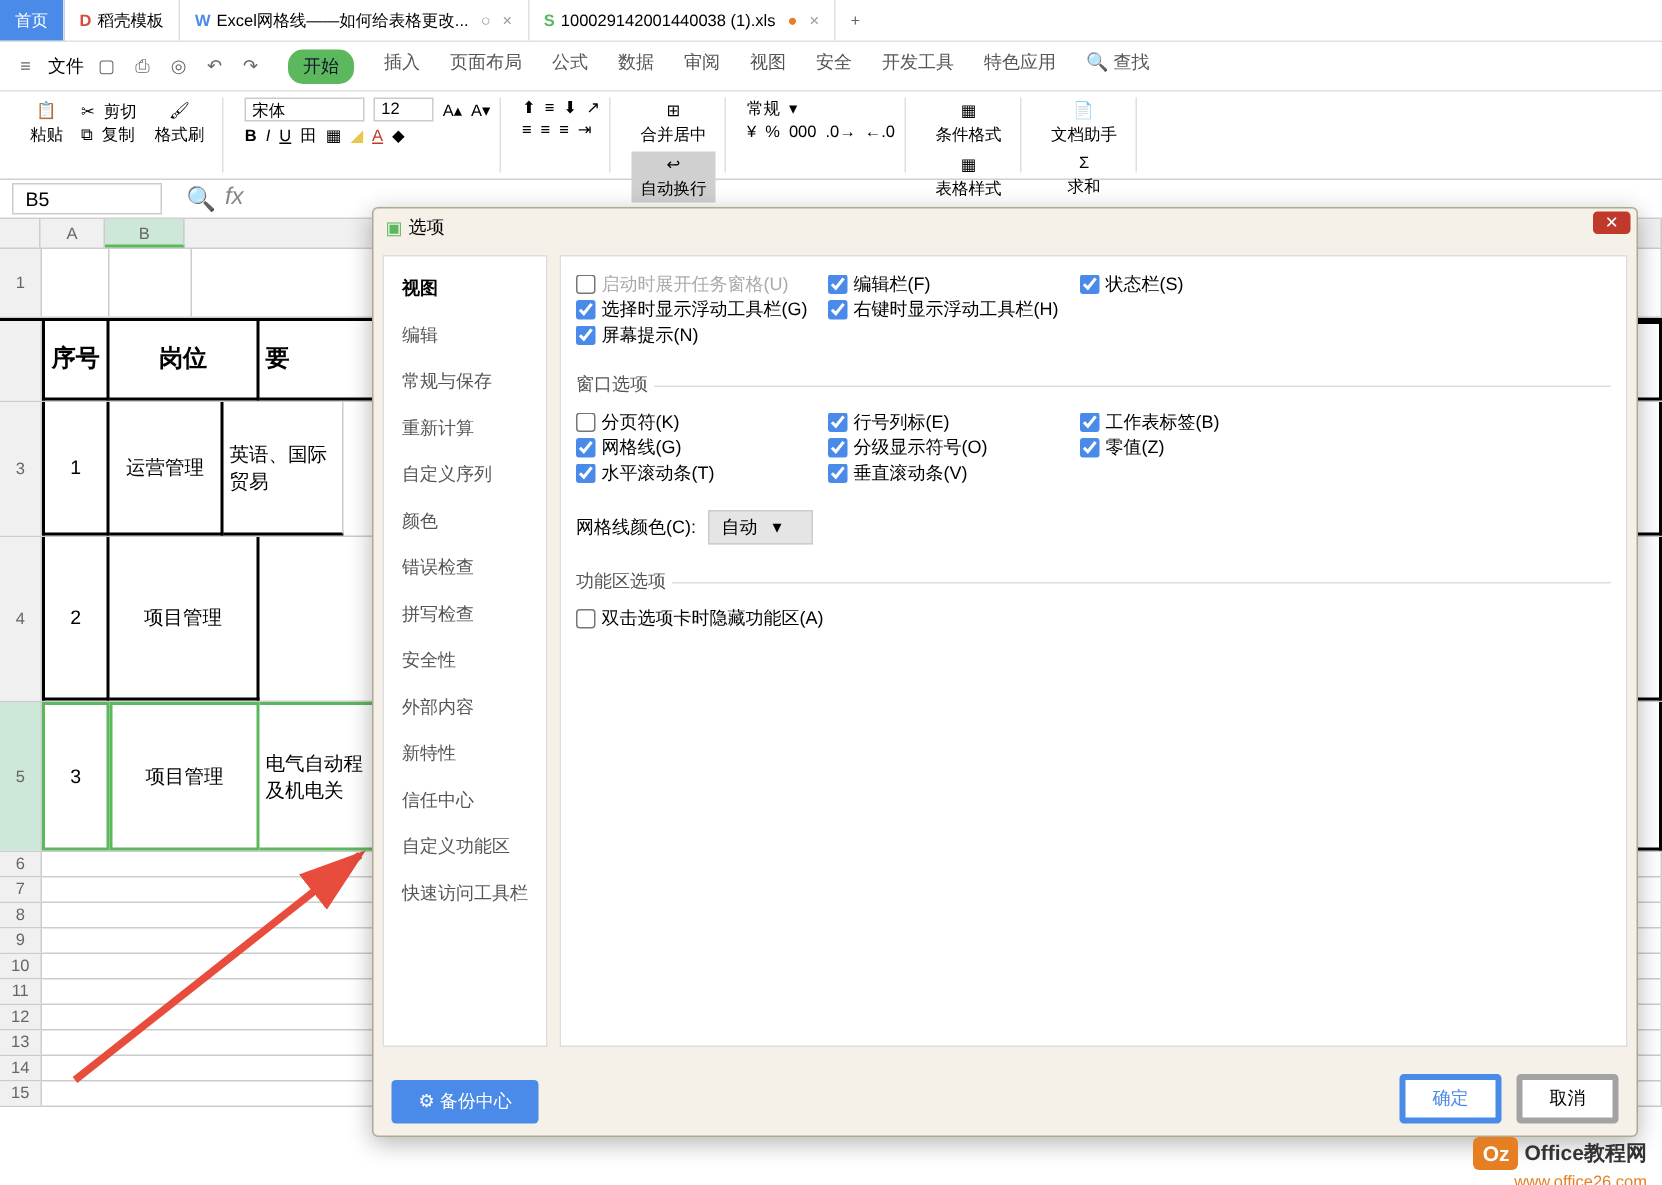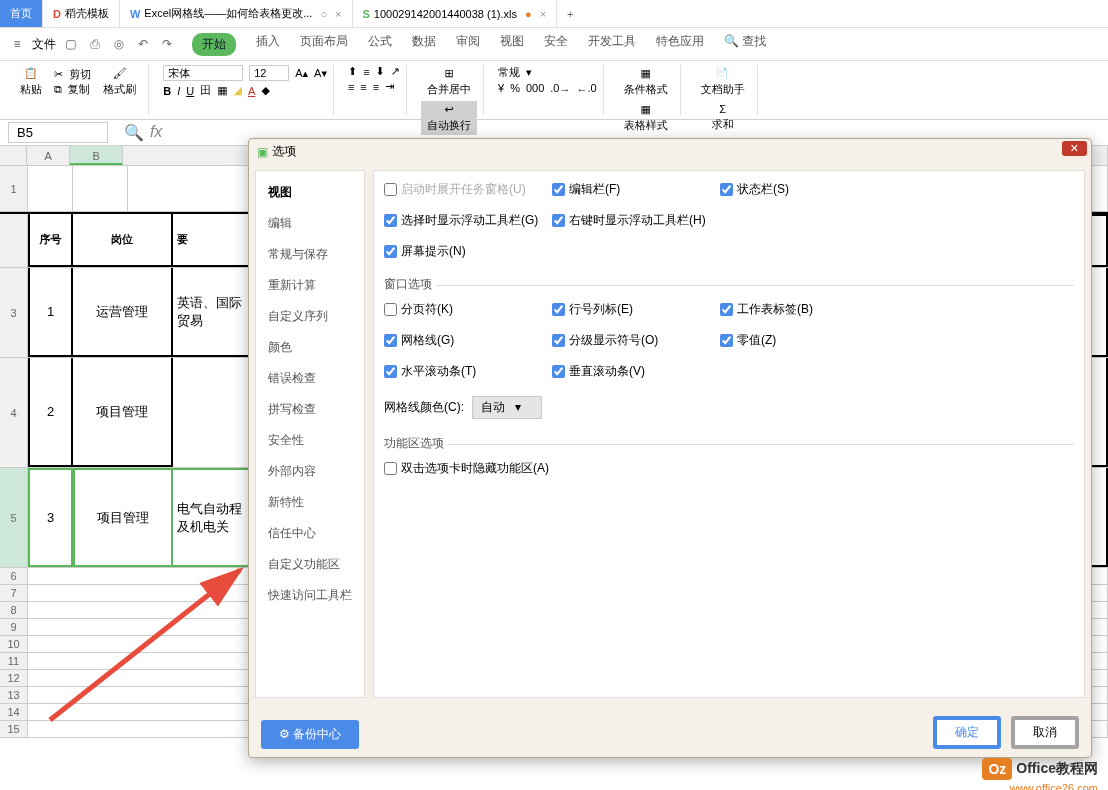--- a/index.html
+++ b/index.html
@@ -40,35 +40,35 @@
     
     .sheet-area { position: relative; }
     .col-headers { display: flex; height: 20px; background: #f0f0f0; border-bottom: 1px solid #ccc; font-size: 11px; }
     .col-h { border-right: 1px solid #ccc; text-align: center; line-height: 20px; color: #666; }
     .col-h.row-h { width: 28px; }
     .col-h.selected { background: #cde8d8; border-bottom: 2px solid #5cb85c; }
     .sheet-row { display: flex; border-bottom: 1px solid #ccc; }
     .row-header { width: 28px; background: #f0f0f0; border-right: 1px solid #ccc; text-align: center; font-size: 11px; color: #666; display: flex; align-items: center; justify-content: center; }
     .cell { border-right: 1px solid #ccc; font-size: 13px; padding: 2px 4px; display: flex; align-items: center; justify-content: center; }
     .cell.text-left { justify-content: flex-start; }
-    .cell.th { font-weight: bold; font-size: 11px; }
+    .cell.th { font-weight: bold; font-size: 16px; }
     
     
     .dialog-overlay { position: absolute; top: 138px; left: 248px; width: 844px; height: 620px; background: #f5f0e8; border: 1px solid #b0a890; border-radius: 4px; box-shadow: 0 4px 16px rgba(0,0,0,0.3); }
     .dialog-title { display: flex; align-items: center; padding: 4px 8px; font-size: 12px; }
     .dialog-title .icon { color: #5cb85c; margin-right: 4px; }
     .dialog-close { position: absolute; top: 2px; right: 4px; background: #c0392b; color: #fff; border-radius: 3px; padding: 1px 8px; font-size: 11px; }
     .dialog-body { display: flex; height: 540px; padding: 6px; gap: 8px; }
     .dialog-sidebar { width: 110px; background: #fff; border: 1px solid #ddd; padding: 6px 0; font-size: 12px; }
     .sidebar-item { padding: 7px 12px; color: #555; }
     .sidebar-item.active { color: #000; font-weight: bold; }
     .dialog-content { flex: 1; background: #fff; border: 1px solid #ddd; padding: 10px; font-size: 12px; }
     .section-title { color: #555; margin-bottom: 8px; position: relative; }
     .section-title::after { content: ''; position: absolute; left: 30px; right: 0; top: 50%; border-top: 1px solid #ddd; }
-    .opt-grid { display: grid; grid-template-columns: 160px 160px 160px; gap: 14px 8px; margin-bottom: 16px; }
+    .opt-grid { display: grid; grid-template-columns: 160px 160px 160px; gap: 0 8px; margin-bottom: 16px; }
     .opt-item { display: flex; align-items: center; gap: 4px; }
     .opt-item input[type=checkbox] { accent-color: #4a8ae8; }
     .dropdown-row { display: flex; align-items: center; gap: 8px; margin: 8px 0 16px; }
     .dropdown { border: 1px solid #ccc; padding: 2px 20px 2px 8px; background: #e5e5e5; }
     .dialog-footer { position: absolute; bottom: 8px; right: 12px; display: flex; gap: 10px; }
     .dlg-btn { padding: 4px 18px; border: 4px solid #a3a3a3; background: #fff; font-size: 12px; border-radius: 3px; margin-top: 24px; }
     .dlg-btn.primary { border-color: #4a8ae8; color: #4a8ae8; }
     .backup-btn { position: absolute; bottom: 8px; left: 12px; background: #4a8ae8; color: #fff; padding: 6px 18px; font-size: 12px; border-radius: 3px; }
     
     
@@ -274,21 +274,21 @@
     <div class="cell wA th" style="border-left:2px solid #000;border-right:2px solid #000;border-bottom:2px solid #000">序号</div>
     <div class="cell th" style="width:100px;border-right:2px solid #000;border-bottom:2px solid #000">岗位</div>
     <div class="cell th text-left" style="width:80px;border-bottom:2px solid #000">要</div>
     <div class="cell" style="flex:1"></div>
     <div class="cell th wK" style="border:2px solid #000">备注</div>
   </div>
 
   <div class="sheet-row" style="height:90px">
     <div class="row-header">3</div>
     <div class="cell wA" style="border-left:2px solid #000;border-right:2px solid #000;border-bottom:2px solid #000">1</div>
-    <div class="cell" style="width:100px;border-right:2px solid #000;border-bottom:2px solid #000">运营管理</div>
+    <div class="cell" style="width:76px;border-right:2px solid #000;border-bottom:2px solid #000">运营管理</div>
     <div class="cell text-left" style="width:80px;border-bottom:2px solid #000">英语、国际贸易</div>
     <div class="cell" style="flex:1"></div>
     <div class="cell wK" style="border-left:2px solid #000;border-right:2px solid #000;border-bottom:2px solid #000"></div>
   </div>
 
   <div class="sheet-row" style="height:110px">
     <div class="row-header">4</div>
     <div class="cell wA" style="border-left:2px solid #000;border-right:2px solid #000;border-bottom:2px solid #000">2</div>
     <div class="cell" style="width:100px;border-right:2px solid #000;border-bottom:2px solid #000">项目管理</div>
     <div class="cell" style="flex:1"></div>

